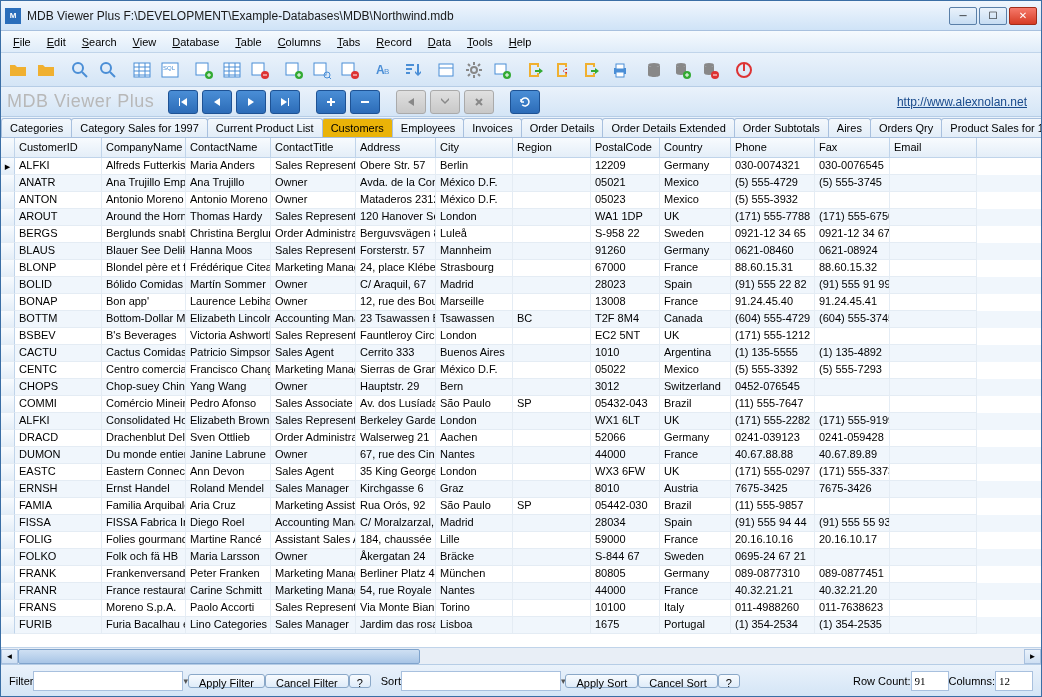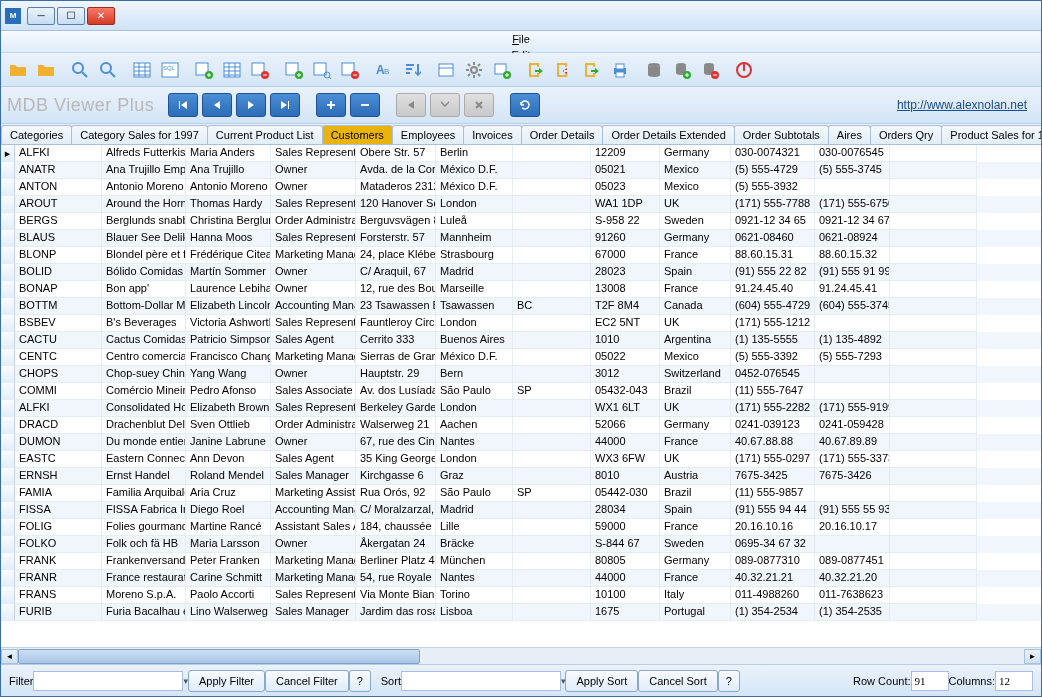--- a/index.html
+++ b/index.html
@@ -4,28 +4,28 @@
 <style>
 * { box-sizing: border-box; margin: 0; padding: 0; }
 body { font-family: Tahoma, Arial, sans-serif; font-size: 11px; background: #d6e5f5; overflow: hidden; width: 1042px; height: 697px; }
 .window { border: 1px solid #3a6ea5; background: #fff; width: 1042px; height: 697px; display: flex; flex-direction: column; }
 .titlebar { background: linear-gradient(#f0f6fd, #cfe3f7); height: 30px; display: flex; align-items: center; padding: 0 4px; border-bottom: 1px solid #a8c0de; }
 .titlebar .app-icon { width: 16px; height: 16px; background: #2a6ebb; margin-right: 6px; display:flex;align-items:center;justify-content:center;color:#fff;font-size:8px;font-weight:bold;}
 .titlebar .title { flex: 1; color: #1a1a1a; font-size: 12px; }
 .winbtns { display: flex; gap: 2px; }
 .winbtn { width: 28px; height: 18px; border: 1px solid #5a7fa8; background: linear-gradient(#eaf2fb,#c7ddf3); border-radius: 2px; display:flex;align-items:center;justify-content:center;font-size:10px;cursor:pointer;}
 .winbtn.close { background: linear-gradient(#f67a6b,#d63b24); color:#fff; border-color:#a02c18;}
-.menubar { background: linear-gradient(#f6fafe,#dfecf9); height: 22px; display: flex; align-items: center; padding: 0 4px; border-bottom: 1px solid #c0d4ea; flex-direction: column; }
+.menubar { background: linear-gradient(#f6fafe,#dfecf9); height: 22px; display: flex; align-items: center; padding: 0 4px; border-bottom: 1px solid #c0d4ea; }
 .menubar .mitem { padding: 2px 8px; cursor:pointer; }
 .menubar .mitem span.ul { text-decoration: underline; }
 .toolbar { background: linear-gradient(#eaf2fb,#d4e5f6); height: 34px; display:flex; align-items:center; padding: 2px 4px; border-bottom:1px solid #b6cde6; gap:2px;}
 .tbtn { width:26px; height:26px; border:1px solid transparent; border-radius:3px; display:flex;align-items:center;justify-content:center; cursor:pointer;}
 .tbtn svg{width:20px;height:20px;}
 .tsep{width:4px;}
-.navrow { background: linear-gradient(#eaf2fb,#d4e5f6); height: 37px; display:flex; align-items:center; padding:0 6px; border-bottom:1px solid #b6cde6; gap:4px;}
+.navrow { background: linear-gradient(#eaf2fb,#d4e5f6); height: 30px; display:flex; align-items:center; padding:0 6px; border-bottom:1px solid #b6cde6; gap:4px;}
 .brand { color:#b8b8b8; font-size:18px; font-weight:normal; margin-right:10px; letter-spacing:0.5px;}
 .navbtn { width:30px; height:24px; background: linear-gradient(#4a8ed6,#2c6cb8); border:1px solid #1e5294; border-radius:3px; display:flex;align-items:center;justify-content:center;color:#fff;cursor:pointer;}
 .navbtn.disabled{background:linear-gradient(#e0e0e0,#c8c8c8);border-color:#aaa;color:#888;}
 .link { margin-left:auto; color:#1a4b8c; text-decoration:underline; font-size:12px; margin-right:8px;}
 .tabs { display:flex; background:#eaf2fb; border-bottom:1px solid #a8c0de; height:21px; align-items:flex-end; overflow:hidden;}
 .tab { padding:3px 8px; border:1px solid #a8c0de; border-bottom:none; background:linear-gradient(#f4f8fc,#e2edf8); margin-right:-1px; font-size:11px; cursor:pointer; white-space:nowrap; border-radius:3px 3px 0 0;}
 .tab.active { background:#eab308; position:relative; z-index:2;}
 .table-area { flex:1; overflow:hidden; display:flex; flex-direction:column; background:#fff;}
 .header-row { display:flex; background:linear-gradient(#f8fbfe,#e4eef8); border-bottom:1px solid #c0d4ea; height:20px;}
 .header-row .cell, .header-row .rowhdr { border-right:1px solid #c0d4ea; padding:3px 4px; font-size:11px; white-space:nowrap; overflow:hidden;}
@@ -39,30 +39,31 @@
 .row .cell { border-right:1px solid #e4ecf4; border-bottom:1px solid #e4ecf4; padding:1px 4px; font-size:11px; white-space:nowrap; overflow:hidden;}
 .row .rowhdr{border-bottom:1px solid #e4ecf4;border-right:1px solid #c0d4ea;display:flex;align-items:center;justify-content:center;}
 .c0{width:87px;} .c1{width:84px;} .c2{width:85px;} .c3{width:85px;} .c4{width:80px;} .c5{width:77px;} .c6{width:78px;} .c7{width:69px;} .c8{width:71px;} .c9{width:84px;} .c10{width:75px;} .c11{width:87px;}
 .hscroll{height:17px;background:#e8eef6;border-top:1px solid #c0d4ea;display:flex;align-items:center;}
 .hscroll .sbtn{width:17px;height:15px;background:linear-gradient(#eaf2fb,#cfe0f3);border:1px solid #a8c0de;display:flex;align-items:center;justify-content:center;font-size:8px;}
 .hscroll .track{flex:1;height:15px;position:relative;}
 .hscroll .thumb{position:absolute;left:0;width:40%;height:15px;background:linear-gradient(#cfe0f3,#a8c5e6);border:1px solid #7fa3cc;border-radius:2px;}
 .bottombar { background:linear-gradient(#eaf2fb,#d4e5f6); height:32px; display:flex;align-items:center;padding:4px 8px;gap:0;border-top:1px solid #b6cde6;}
 .bottombar label{font-size:11px;}
 .bottombar input[type=text], .bottombar select {height:20px;border:1px solid #a8c0de;font-size:11px;padding:1px 3px;background:#fff;}
-.btn{height:22px;padding:2px 10px;border:1px solid #8aa8c8;background:linear-gradient(#f8fbfe,#dfecf9);border-radius:3px;font-size:11px;cursor:pointer;}
+.btn{height:14px;padding:2px 10px;border:1px solid #8aa8c8;background:linear-gradient(#f8fbfe,#dfecf9);border-radius:3px;font-size:11px;cursor:pointer;}
 .qbtn{width:22px;padding:2px 0;text-align:center;}
 .roinput{background:#f4f4f4;width:38px;text-align:left;font-family:Liberation Serif, serif;}
 </style>
 </head>
 <body>
 
 <div class="window">
   <div class="titlebar">
     <div class="app-icon">M</div>
+    <div class="title">MDB Viewer Plus F:\DEVELOPMENT\Example-Databases\MDB\Northwind.mdb</div>
     <div class="winbtns">
       <div class="winbtn">─</div>
       <div class="winbtn">☐</div>
       <div class="winbtn close">✕</div>
     </div>
   </div>
 
   <div class="menubar" id="menubar">
       <div class="mitem"><span class="ul">F</span>ile</div>
       <div class="mitem"><span class="ul">E</span>dit</div>
@@ -316,20 +317,35 @@
       <div class="tab">Invoices</div>
       <div class="tab">Order Details</div>
       <div class="tab">Order Details Extended</div>
       <div class="tab">Order Subtotals</div>
       <div class="tab">Aires</div>
       <div class="tab">Orders Qry</div>
       <div class="tab">Product Sales for 1997</div>
     </div>
 
   <div class="table-area">
+    <div class="header-row" id="hdr">
+        <div class="rowhdr"></div>
+        <div class="cell c0">CustomerID</div>
+        <div class="cell c1">CompanyName</div>
+        <div class="cell c2">ContactName</div>
+        <div class="cell c3">ContactTitle</div>
+        <div class="cell c4">Address</div>
+        <div class="cell c5">City</div>
+        <div class="cell c6">Region</div>
+        <div class="cell c7">PostalCode</div>
+        <div class="cell c8">Country</div>
+        <div class="cell c9">Phone</div>
+        <div class="cell c10">Fax</div>
+        <div class="cell c11">Email</div>
+      </div>
     <div class="body-rows" id="rows">
         <div class="row">
           <div class="rowhdr">▸</div>
           <div class="cell c0">ALFKI</div>
           <div class="cell c1">Alfreds Futterkiste</div>
           <div class="cell c2">Maria Anders</div>
           <div class="cell c3">Sales Representat</div>
           <div class="cell c4">Obere Str. 57</div>
           <div class="cell c5">Berlin</div>
           <div class="cell c6"></div>
@@ -673,21 +689,21 @@
           <div class="rowhdr"></div>
           <div class="cell c0">FOLKO</div>
           <div class="cell c1">Folk och fä HB</div>
           <div class="cell c2">Maria Larsson</div>
           <div class="cell c3">Owner</div>
           <div class="cell c4">Åkergatan 24</div>
           <div class="cell c5">Bräcke</div>
           <div class="cell c6"></div>
           <div class="cell c7">S-844 67</div>
           <div class="cell c8">Sweden</div>
-          <div class="cell c9">0695-34 67 32</div>
+          <div class="cell c9">0695-24 67 21</div>
           <div class="cell c10"></div>
           <div class="cell c11"></div>
         </div>
         <div class="row">
           <div class="rowhdr"></div>
           <div class="cell c0">FRANK</div>
           <div class="cell c1">Frankenversand</div>
           <div class="cell c2">Peter Franken</div>
           <div class="cell c3">Marketing Manage</div>
           <div class="cell c4">Berliner Platz 43</div>
@@ -726,21 +742,21 @@
           <div class="cell c7">10100</div>
           <div class="cell c8">Italy</div>
           <div class="cell c9">011-4988260</div>
           <div class="cell c10">011-7638623</div>
           <div class="cell c11"></div>
         </div>
         <div class="row">
           <div class="rowhdr"></div>
           <div class="cell c0">FURIB</div>
           <div class="cell c1">Furia Bacalhau e F</div>
-          <div class="cell c2">Lino Walserweg</div>
+          <div class="cell c2">Lino Categories</div>
           <div class="cell c3">Sales Manager</div>
           <div class="cell c4">Jardim das rosas n</div>
           <div class="cell c5">Lisboa</div>
           <div class="cell c6"></div>
           <div class="cell c7">1675</div>
           <div class="cell c8">Portugal</div>
           <div class="cell c9">(1) 354-2534</div>
           <div class="cell c10">(1) 354-2535</div>
           <div class="cell c11"></div>
         </div>

